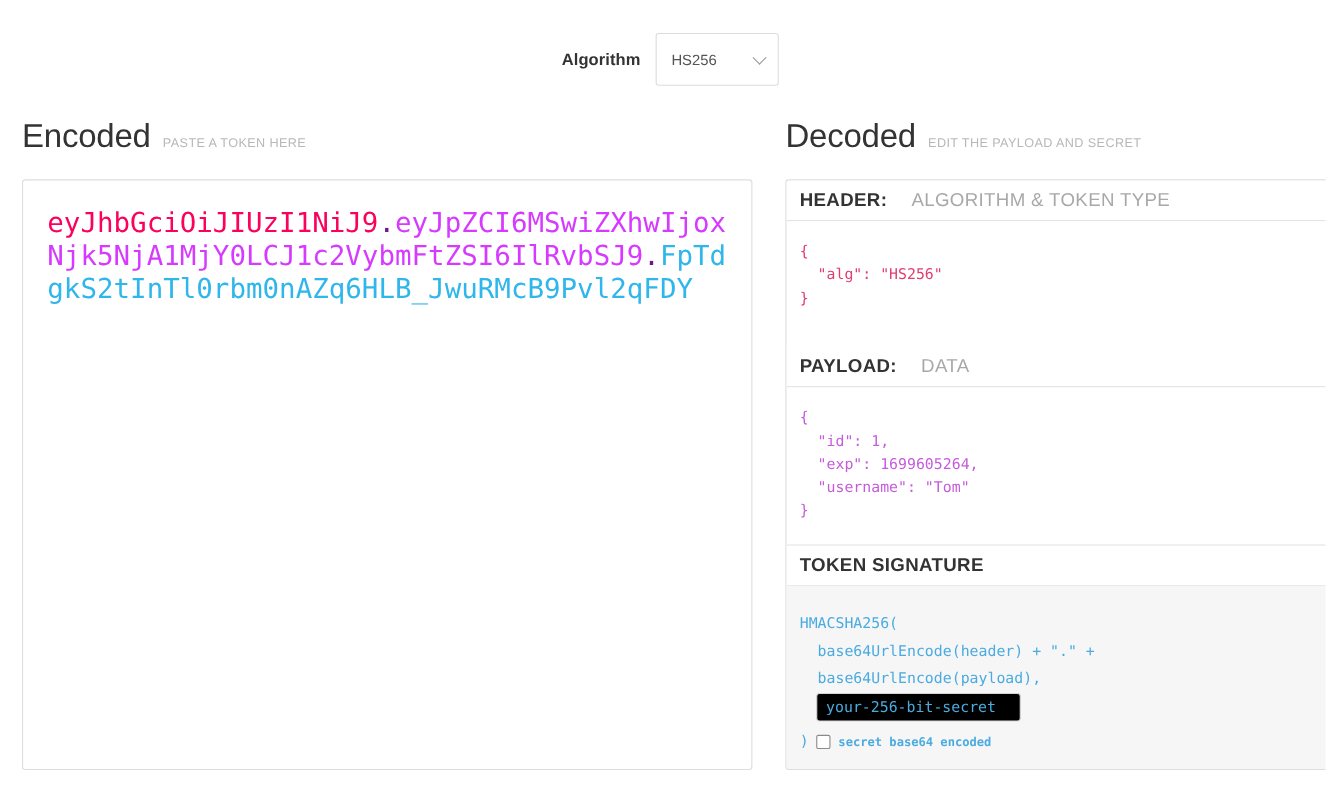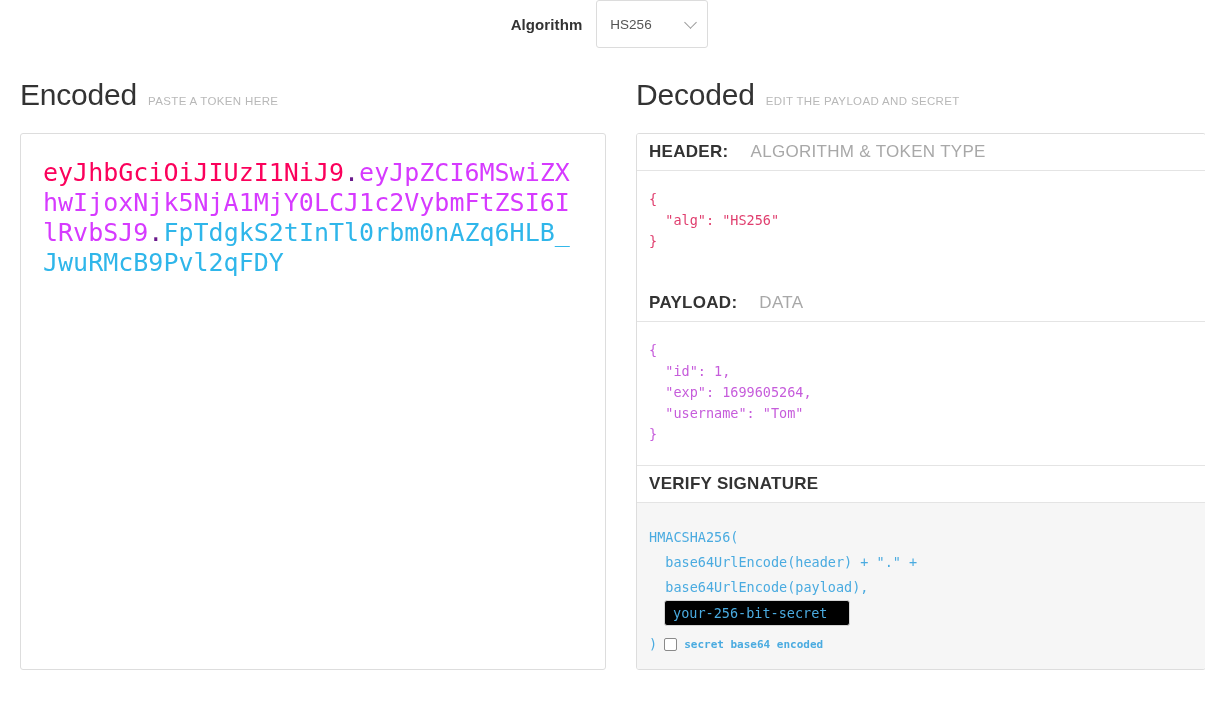--- a/index.html
+++ b/index.html
@@ -12,20 +12,21 @@
     font-family: "Liberation Sans", sans-serif;
     overflow: hidden;
   }
 
   
   .algo-bar {
     display: flex;
     align-items: center;
     justify-content: center;
     gap: 14px;
+    padding-top: 30px;
     margin-left: 14px;
   }
   .algo-label {
     font-size: 15px;
     font-weight: bold;
     color: #333333;
     letter-spacing: 0.1px;
   }
   .algo-select {
     position: relative;
@@ -56,21 +57,21 @@
     transform: rotate(45deg);
   }
 
   
   .columns {
     display: flex;
     padding: 0 20px;
     gap: 30px;
     margin-top: 32px;
   }
-  .col-left { width: 586px; flex: none; }
+  .col-left { width: 664px; flex: none; }
   .col-right { width: 570px; flex: none; }
 
   .section-heading {
     display: flex;
     align-items: baseline;
     gap: 11px;
     margin-bottom: 23px;
   }
   .section-title {
     font-size: 30px;
@@ -228,21 +229,21 @@
         <span class="k">PAYLOAD:</span>
         <span class="v">DATA</span>
       </div>
       <div class="dec-body body-payload">{
   "id": 1,
   "exp": 1699605264,
   "username": "Tom"
 }</div>
 
       <div class="dec-label sig-sep">
-        <span class="k">VERIFY SIGNATURE</span>
+        <span class="k">TOKEN SIGNATURE</span>
       </div>
       <div class="body-sig">
         <div class="sig-line">HMACSHA256(</div>
         <div class="sig-line">  base64UrlEncode(header) + "." +</div>
         <div class="sig-line">  base64UrlEncode(payload),</div>
         <div>
           <input class="secret-input" type="text" value="your-256-bit-secret" style="">
         </div>
         <div class="sig-last">
           <span class="paren">)</span>

